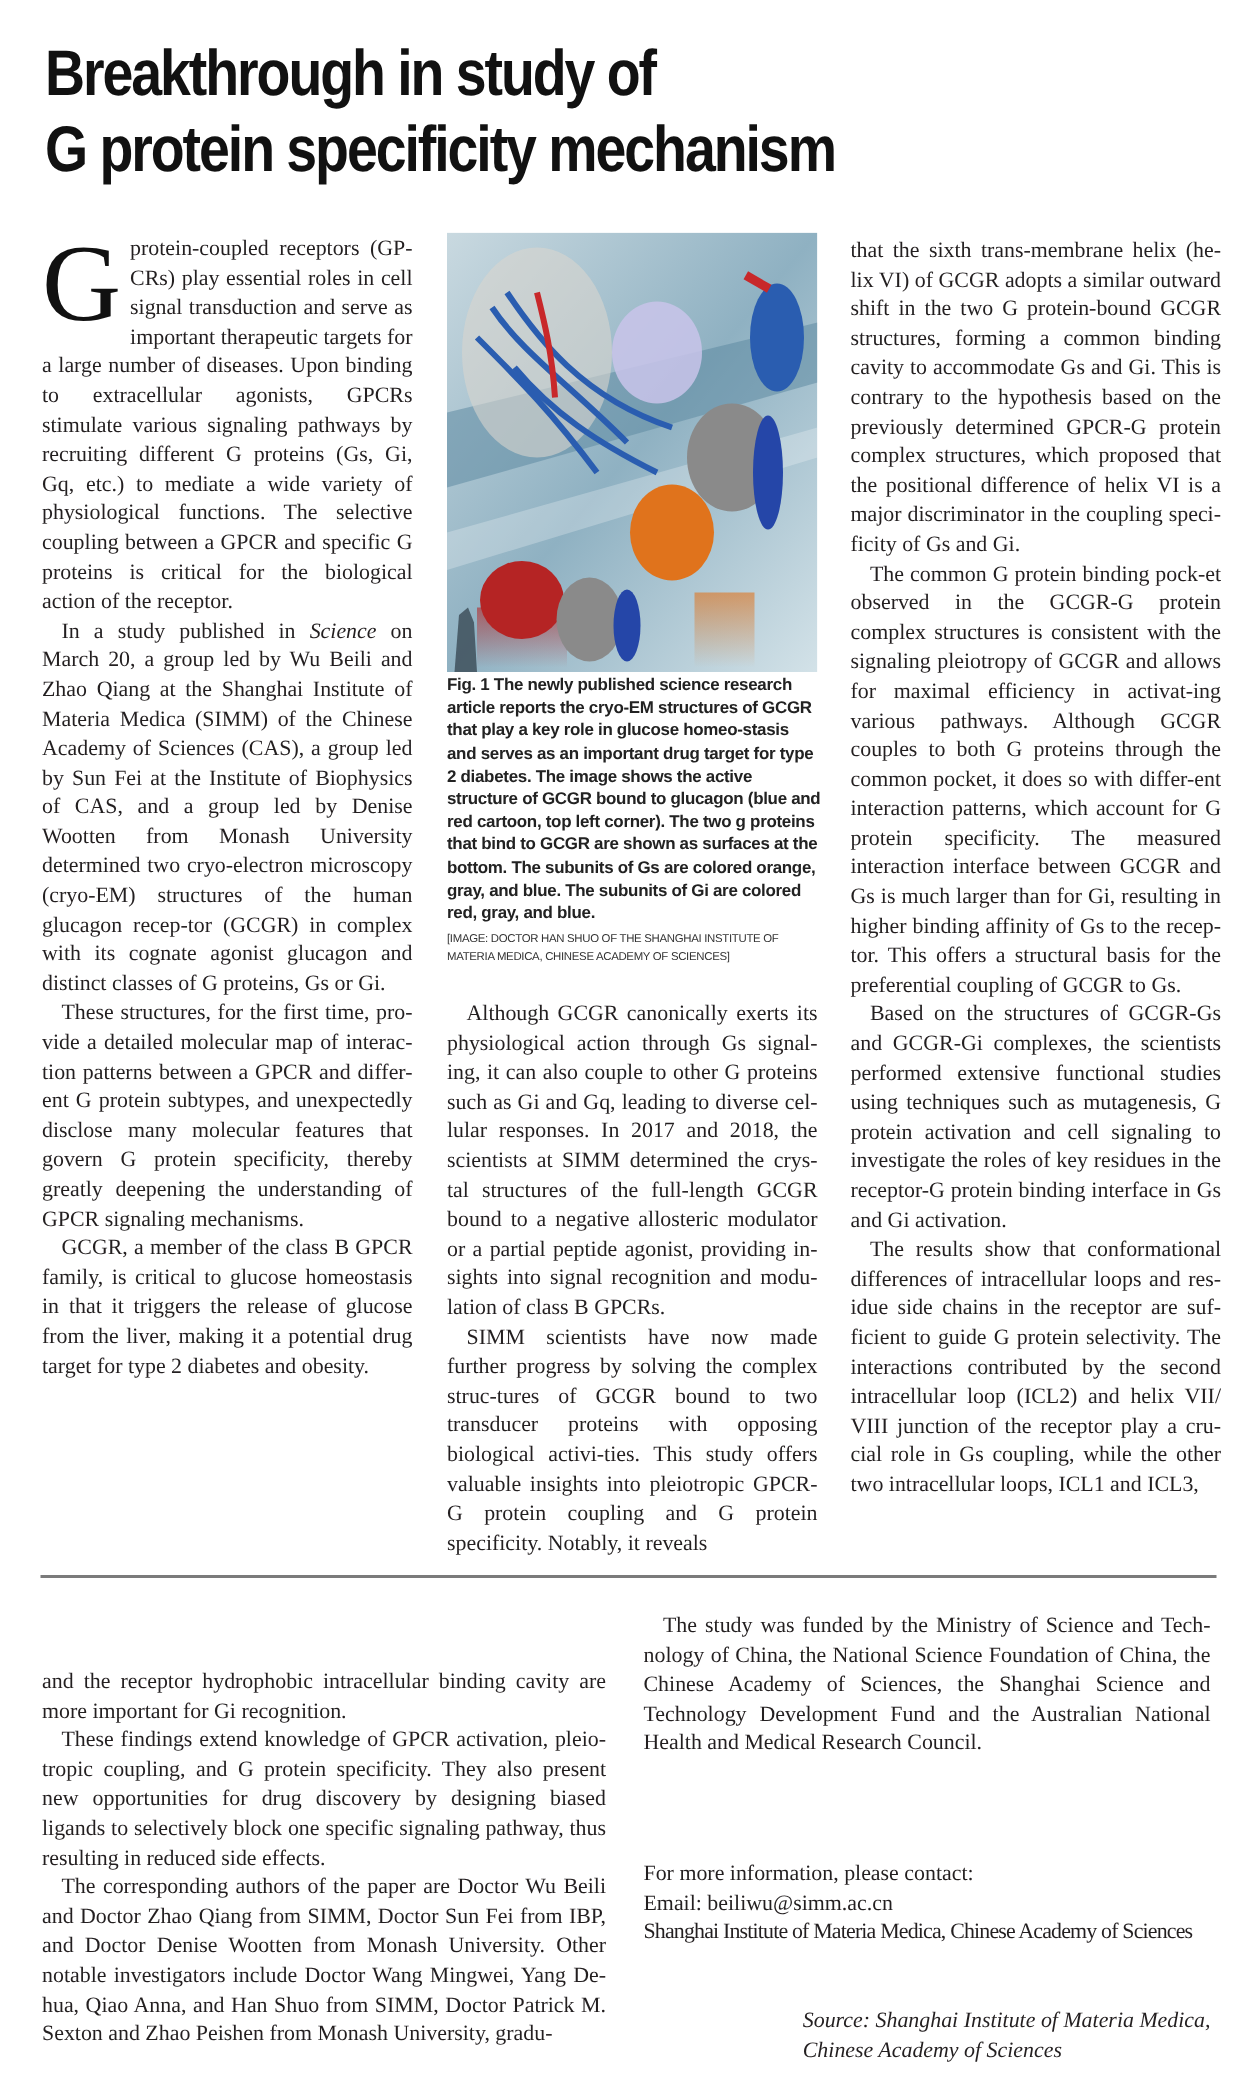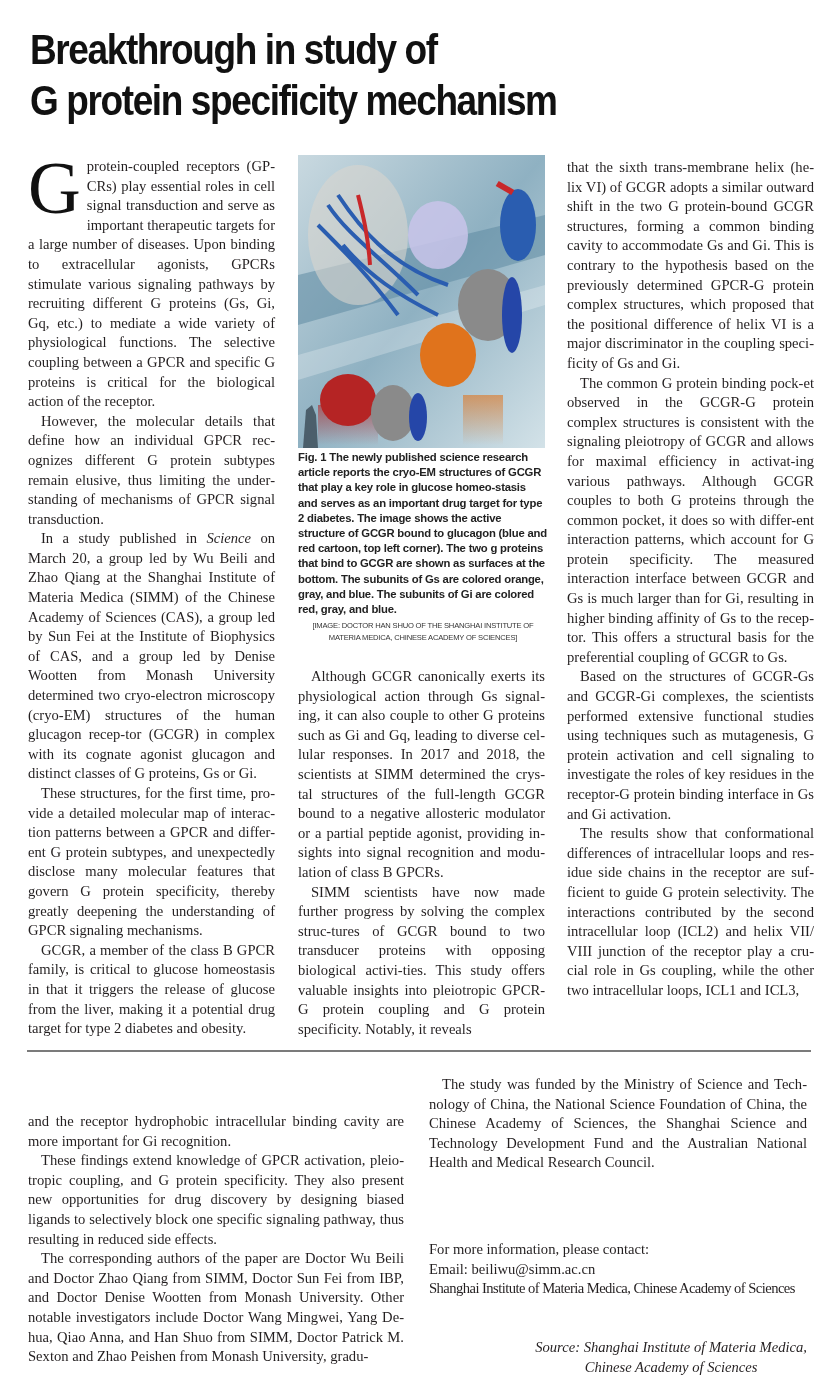--- a/index.html
+++ b/index.html
@@ -28,41 +28,40 @@
     .figure { position: absolute; left: 298px; top: 155px; width: 247px; height: 293px; overflow: hidden; }
     .figure svg { display: block; }
     .caption {
       position: absolute; left: 298px; top: 450px; width: 250px;
       font-family: "Liberation Sans", sans-serif; font-weight: bold; font-size: 11.3px;
       line-height: 15.2px; color: #222; letter-spacing: -0.2px;
     }
     .credit {
       position: absolute; left: 298px; top: 620px; width: 250px;
       font-family: "Liberation Sans", sans-serif; font-size: 7.6px; line-height: 12px;
-      color: #333; text-transform: uppercase; letter-spacing: -0.2px; text-align: center;
+      color: #333; text-transform: uppercase; letter-spacing: -0.2px;
     }
     .divider { position: absolute; left: 27px; top: 1050px; width: 784px; height: 2px; background: #7b7b7b; }
     #col4 { left: 28px; top: 1076px; width: 376px; margin-top: 36px; }
     #col5 { left: 429px; top: 1075px; width: 378px; }
     .contact { position: absolute; left: 429px; top: 1240px; width: 380px; font-family: "Liberation Serif", serif; font-size: 14.6px; line-height: 19.6px; }
     .contact .heading { font-weight: normal; }
     .contact .inst { letter-spacing: -0.55px; }
-    .source { position: absolute; right: 33px; top: 1338px; text-align: center; font-family: "Liberation Serif", serif; font-style: italic; font-size: 14.6px; line-height: 19.6px; }
+    .source { position: absolute; right: 33px; top: 1338px; text-align: left; font-family: "Liberation Serif", serif; font-style: italic; font-size: 14.6px; line-height: 19.6px; }
   </style>
 </head>
 <body>
 
 <h1 class="headline">
   <span>Breakthrough in study of</span><br>
   <span>G protein specificity mechanism</span>
 </h1>
 
 <div class="col" id="col1">
   <p class="noindent"><span class="dropcap">G</span><span>protein-coupled receptors (GP-CRs) play essential roles in cell signal transduction and serve as important therapeutic targets for a large number of diseases. Upon binding to extracellular agonists, GPCRs stimulate various signaling pathways by recruiting different G proteins (Gs, Gi, Gq, etc.) to mediate a wide variety of physiological functions. The selective coupling between a GPCR and specific G proteins is critical for the biological action of the receptor.</span></p>
-  <p>However, the molecular details that define how an individual GPCR rec-ognizes different G protein subtypes remain elusive, thus limiting the under-standing of mechanisms of GPCR signal transduction.</p>
   <p><span>In a study published in </span><em>Science</em><span> on March 20, a group led by Wu Beili and Zhao Qiang at the Shanghai Institute of Materia Medica (SIMM) of the Chinese Academy of Sciences (CAS), a group led by Sun Fei at the Institute of Biophysics of CAS, and a group led by Denise Wootten from Monash University determined two cryo-electron microscopy (cryo-EM) structures of the human glucagon recep-tor (GCGR) in complex with its cognate agonist glucagon and distinct classes of G proteins, Gs or Gi.</span></p>
   <p>These structures, for the first time, pro-vide a detailed molecular map of interac-tion patterns between a GPCR and differ-ent G protein subtypes, and unexpectedly disclose many molecular features that govern G protein specificity, thereby greatly deepening the understanding of GPCR signaling mechanisms.</p>
   <p>GCGR, a member of the class B GPCR family, is critical to glucose homeostasis in that it triggers the release of glucose from the liver, making it a potential drug target for type 2 diabetes and obesity.</p>
 </div>
 
 <div class="figure">
   <svg width="247" height="293" viewBox="0 0 247 293">
     <defs>
       <linearGradient id="bg" x1="0" y1="0" x2="1" y2="1">
         <stop offset="0" stop-color="#c9d9e0"></stop>

